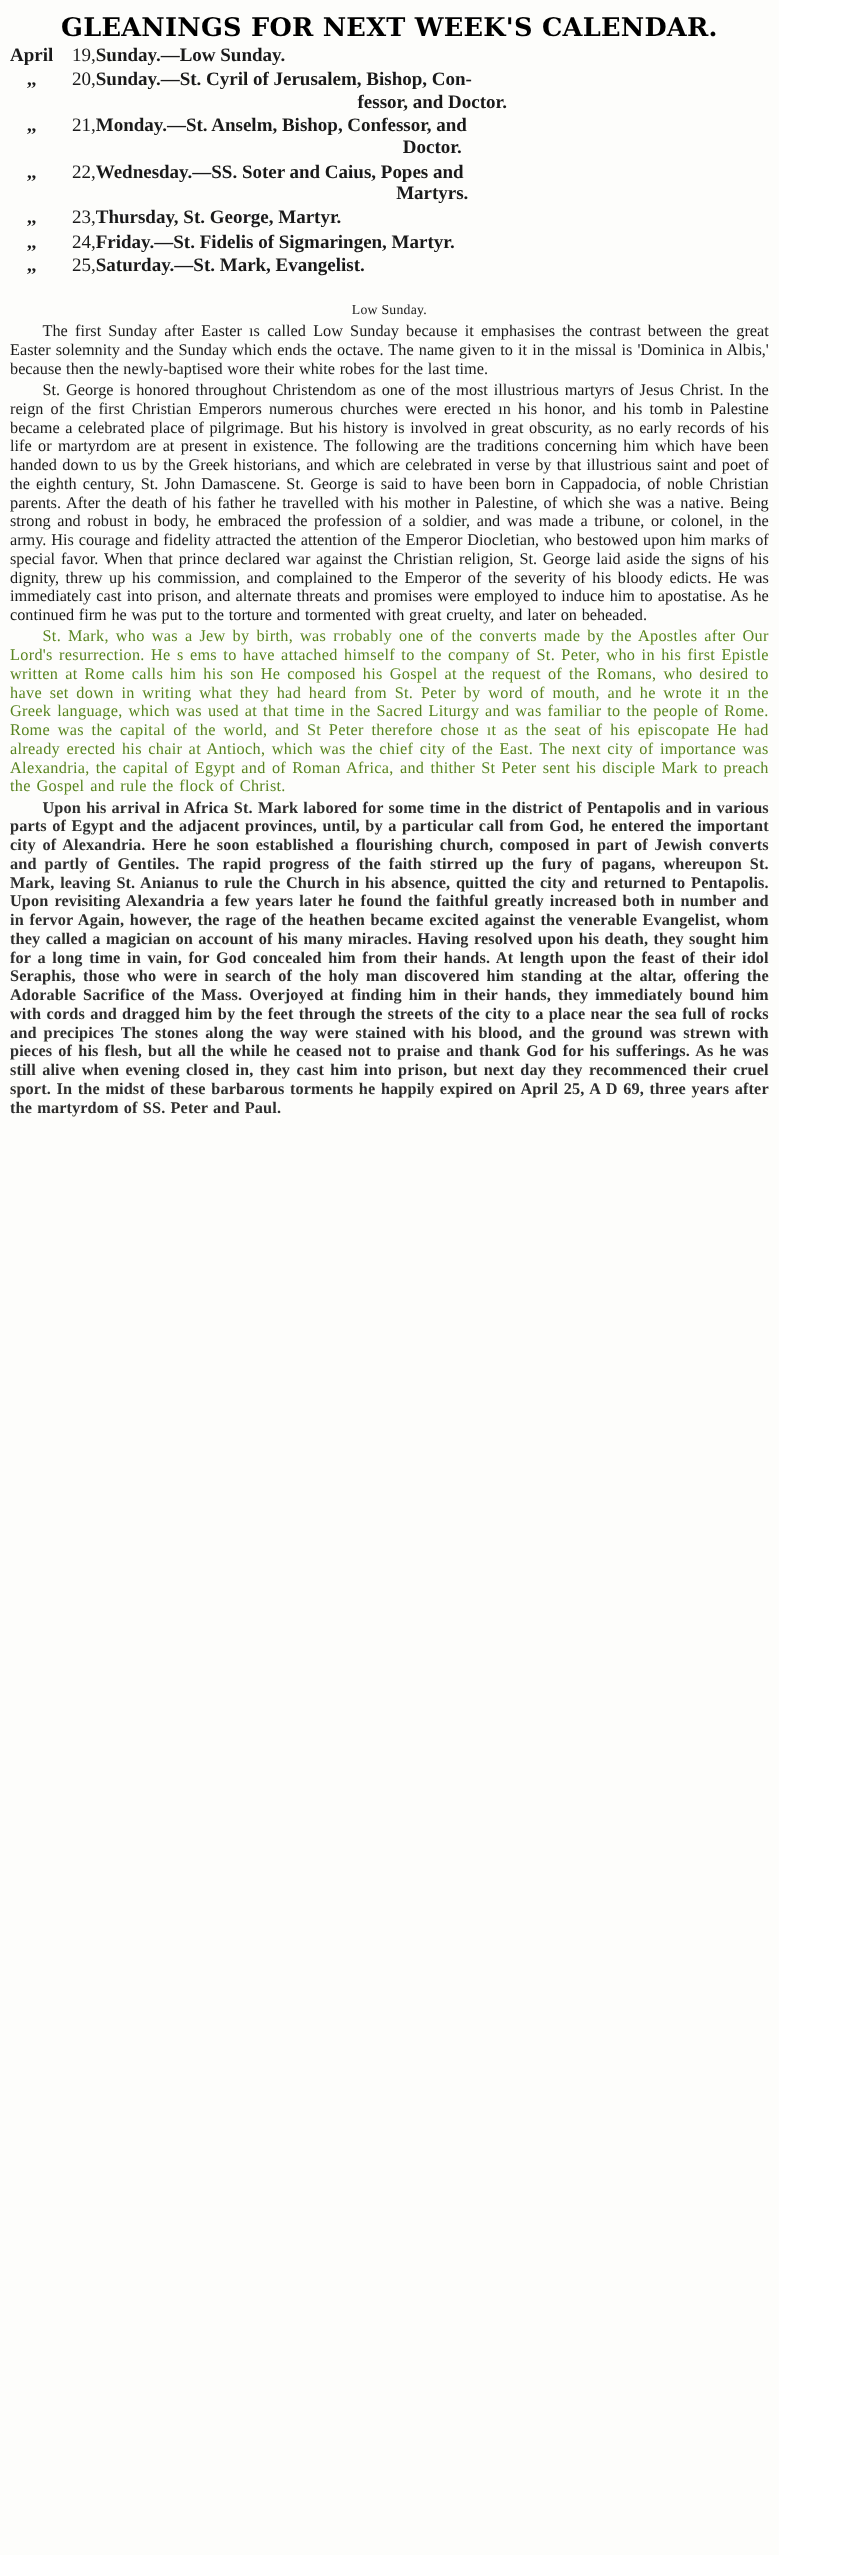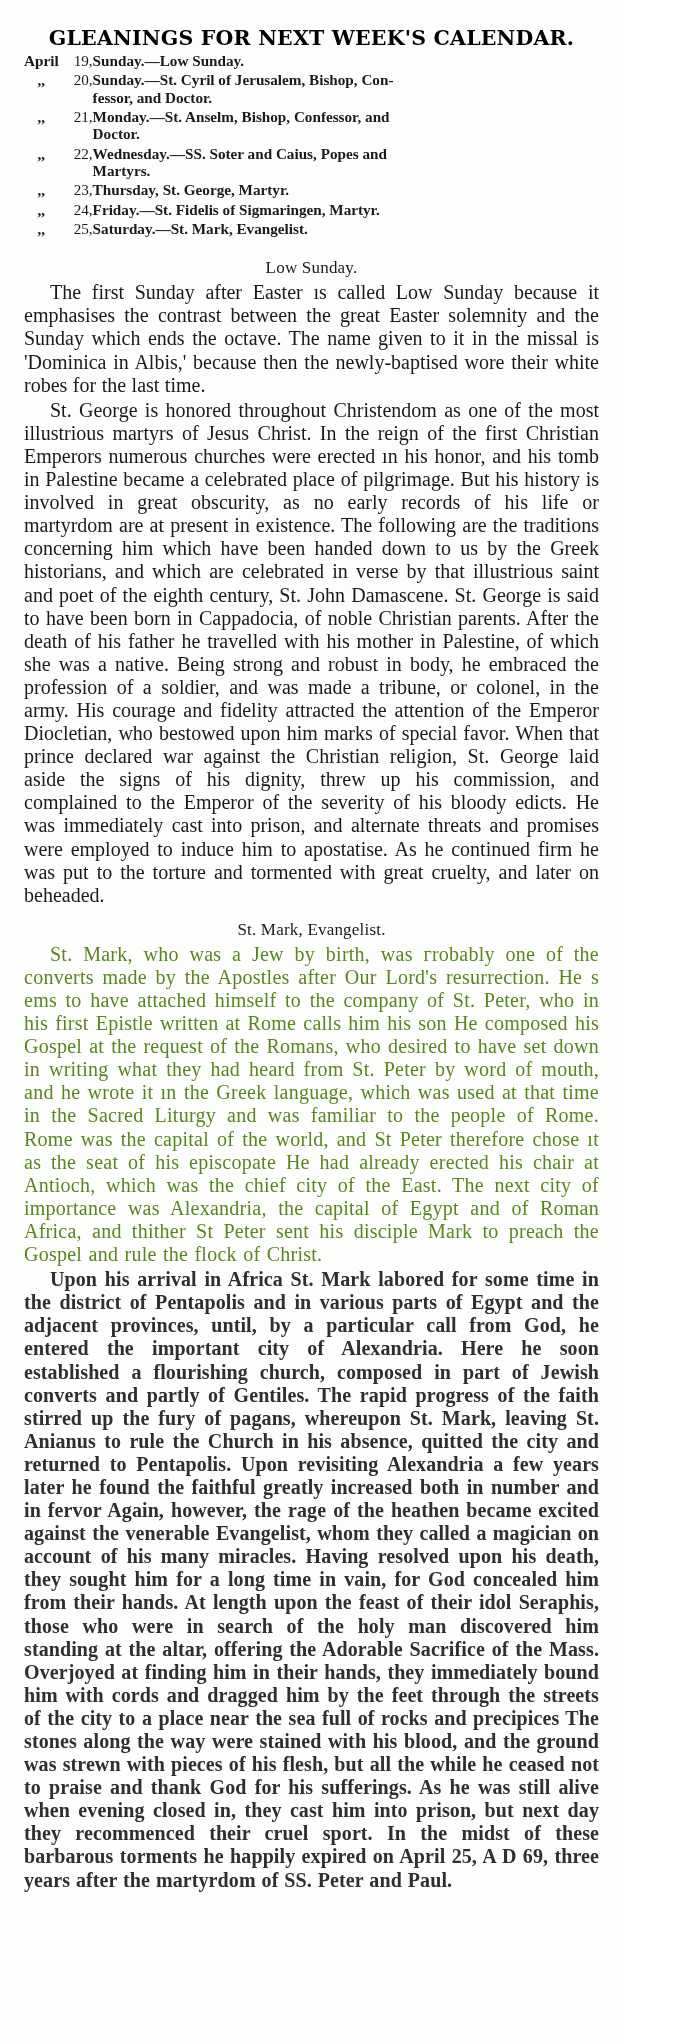--- a/index.html
+++ b/index.html
@@ -8,21 +8,21 @@
     background: #ffffff;
   }
   body {
     width: 685px;
     font-family: "Liberation Serif", serif;
     color: #1a1a1a;
   }
   .page {
     width: 623px;
     min-height: 2044px;
-    padding: 16px;
+    padding: 0;
     box-sizing: border-box;
     position: relative;
     background: #fdfdfb;
   }
   .inner {
     padding: 6px 8px 10px 8px;
   }
   .masthead {
     text-align: center;
     font-family: "DejaVu Serif", serif;
@@ -58,33 +58,34 @@
     padding-right: 6px;
     margin-top: 20px;
   }
   td.cal-text {
     text-align: justify;
     text-justify: inter-word;
     font-weight: bold;
   }
   td.cal-text .cont {
     display: block;
+    text-align: center;
   }
   .sec-head {
     text-align: center;
-    font-size: 17px;
+    font-size: 11px;
     margin: 13px 0 3px 0;
     font-family: "Liberation Serif", serif;
     letter-spacing: 0.2px;
   }
   p.body {
     margin: 0 0 2px 0;
     text-align: justify;
     text-justify: inter-word;
-    font-size: 20px;
+    font-size: 13px;
     line-height: 1.155;
     text-indent: 26px;
     word-spacing: 0.5px;
   }
   p.body.faded {
     color: #4d7c0f;
     opacity: 0.93;
     word-spacing: 1.1px;
     letter-spacing: 0.25px;
   }
@@ -162,18 +163,17 @@
       </tbody>
     </table>
 
     <div class="spacer-sm"></div>
 
     <div class="sec-head">Low Sunday.</div>
     <p class="body">The first Sunday after Easter ıs called Low Sunday because it emphasises the contrast between the great Easter solemnity and the Sunday which ends the octave. The name given to it in the missal is 'Dominica in Albis,' because then the newly-baptised wore their white robes for the last time.</p>
 
     <p class="body">St. George is honored throughout Christendom as one of the most illustrious martyrs of Jesus Christ. In the reign of the first Christian Emperors numerous churches were erected ın his honor, and his tomb in Palestine became a celebrated place of pilgrimage. But his history is involved in great obscurity, as no early records of his life or martyrdom are at present in existence. The following are the traditions concerning him which have been handed down to us by the Greek historians, and which are celebrated in verse by that illustrious saint and poet of the eighth century, St. John Damascene. St. George is said to have been born in Cappadocia, of noble Christian parents. After the death of his father he travelled with his mother in Palestine, of which she was a native. Being strong and robust in body, he embraced the profession of a soldier, and was made a tribune, or colonel, in the army. His courage and fidelity attracted the attention of the Emperor Diocletian, who bestowed upon him marks of special favor. When that prince declared war against the Christian religion, St. George laid aside the signs of his dignity, threw up his commission, and complained to the Emperor of the severity of his bloody edicts. He was immediately cast into prison, and alternate threats and promises were employed to induce him to apostatise. As he continued firm he was put to the torture and tormented with great cruelty, and later on beheaded.</p>
 
-    <div class="sec-head">St. Mark, Evangelist.</div>
     <p class="body faded">St. Mark, who was a Jew by birth, was гrobably one of the converts made by the Apostles after Our Lord's resurrection. He s ems to have attached himself to the company of St. Peter, who in his first Epistle written at Rome calls him his son He composed his Gospel at the request of the Romans, who desired to have set down in writing what they had heard from St. Peter by word of mouth, and he wrote it ın the Greek language, which was used at that time in the Sacred Liturgy and was familiar to the people of Rome. Rome was the capital of the world, and St Peter therefore chose ıt as the seat of his episcopate He had already erected his chair at Antioch, which was the chief city of the East. The next city of importance was Alexandria, the capital of Egypt and of Roman Africa, and thither St Peter sent his disciple Mark to preach the Gospel and rule the flock of Christ.</p>
     <p class="body faded2">Upon his arrival in Africa St. Mark labored for some time in the district of Pentapolis and in various parts of Egypt and the adjacent provinces, until, by a particular call from God, he entered the important city of Alexandria. Here he soon established a flourishing church, composed in part of Jewish converts and partly of Gentiles. The rapid progress of the faith stirred up the fury of pagans, whereupon St. Mark, leaving St. Anianus to rule the Church in his absence, quitted the city and returned to Pentapolis. Upon revisiting Alexandria a few years later he found the faithful greatly increased both in number and in fervor Again, however, the rage of the heathen became excited against the venerable Evangelist, whom they called a magician on account of his many miracles. Having resolved upon his death, they sought him for a long time in vain, for God concealed him from their hands. At length upon the feast of their idol Seraphis, those who were in search of the holy man discovered him standing at the altar, offering the Adorable Sacrifice of the Mass. Overjoyed at finding him in their hands, they immediately bound him with cords and dragged him by the feet through the streets of the city to a place near the sea full of rocks and precipices The stones along the way were stained with his blood, and the ground was strewn with pieces of his flesh, but all the while he ceased not to praise and thank God for his sufferings. As he was still alive when evening closed in, they cast him into prison, but next day they recommenced their cruel sport. In the midst of these barbarous torments he happily expired on April 25, A D 69, three years after the martyrdom of SS. Peter and Paul.</p>
 
   </div>
 </div>
 
 </body></html>

